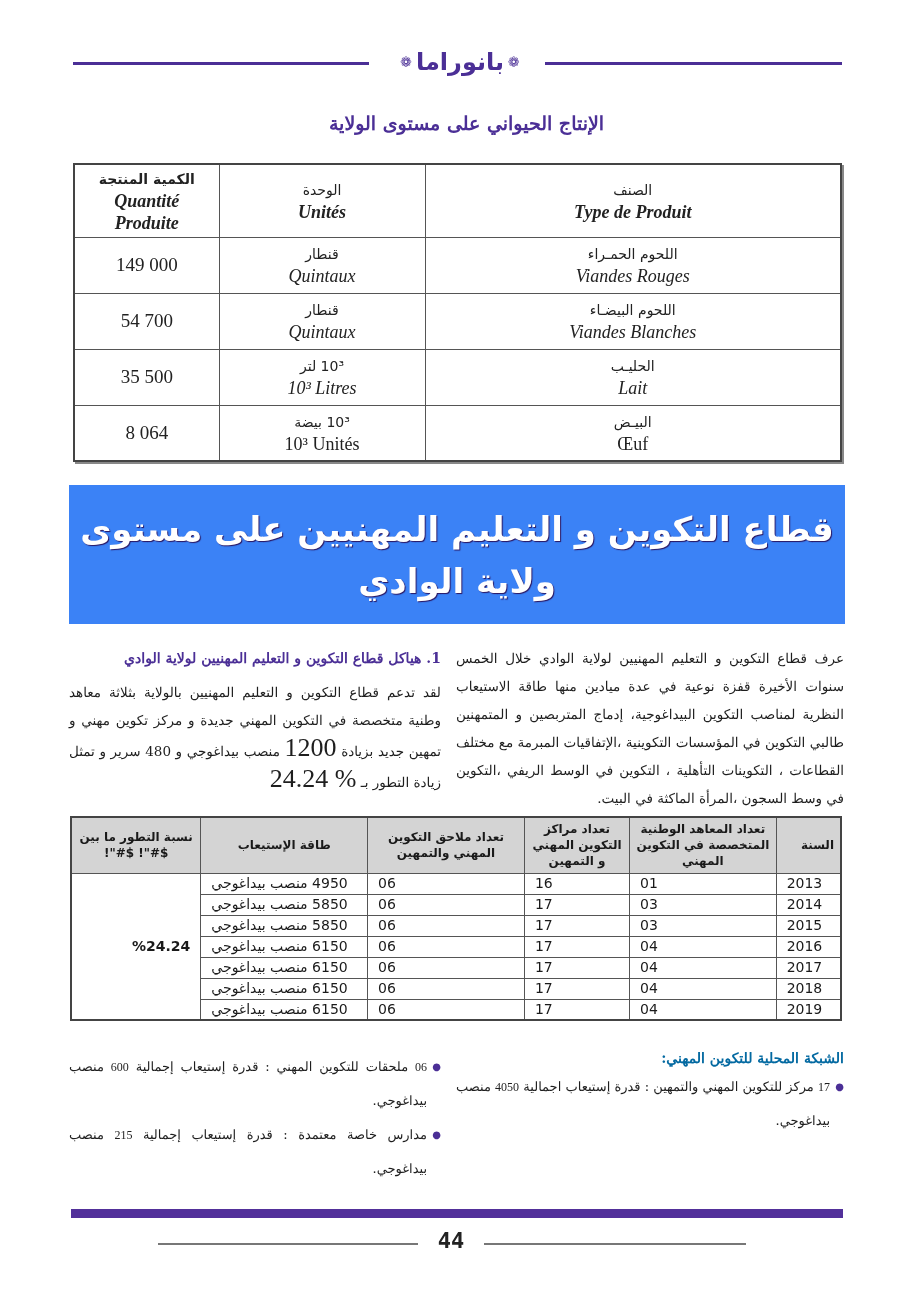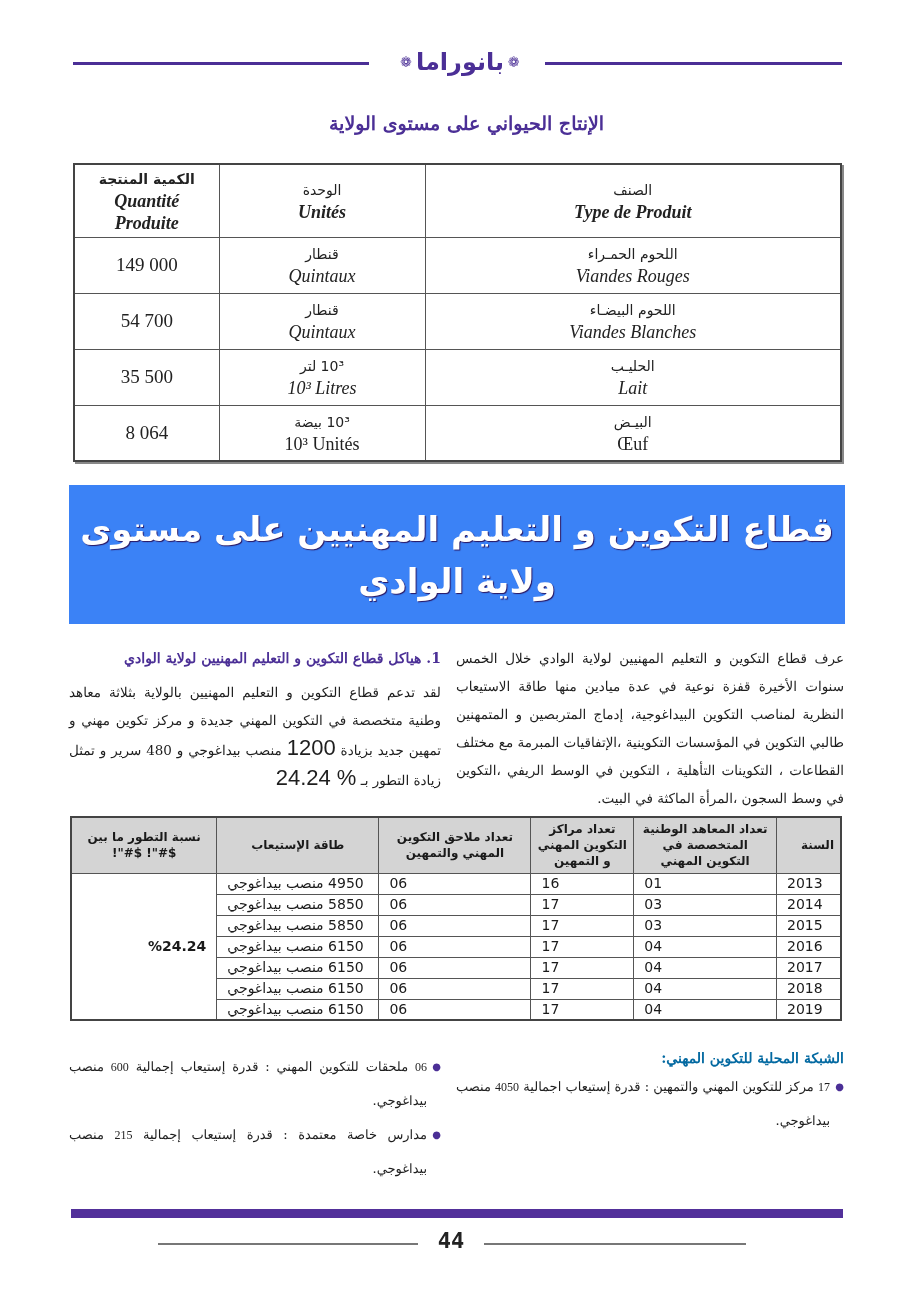--- a/index.html
+++ b/index.html
@@ -39,32 +39,32 @@
     background: #3b82f6; color: #fff; text-align: center; direction: rtl;
     font-family: "DejaVu Sans", sans-serif; font-weight: bold; font-size: 34px; line-height: 52px;
     padding-top: 18px; text-shadow: 1px 1px 1px #2a1560; }
 
   
   .col { position: absolute; direction: rtl; text-align: justify; font-family: "DejaVu Serif", serif;
     font-size: 13.5px; line-height: 28px; color: #1e1e1e; }
   .col.right { left: 456px; top: 644px; width: 388px; }
   .col.left { left: 69px; top: 646px; width: 372px; }
   .subhead { color: #4b2f96; font-weight: bold; font-size: 14px; line-height: 24px; margin-bottom: 8px; }
-  .big { font-family: Liberation Sans, sans-serif; font-size: 22px; }
+  .big { font-family: Liberation Serif, serif; font-size: 26px; }
 
   
   table.t2 { position: absolute; left: 70px; top: 816px; width: 772px; border-collapse: collapse;
     border: 2px solid #444; direction: rtl; font-family: "DejaVu Sans", sans-serif; }
   table.t2 th { background: #d4d4d4; border: 1px solid #555; font-size: 12px; font-weight: bold;
     height: 56px; line-height: 16px; padding: 2px 6px; text-align: center; vertical-align: middle; }
   table.t2 th.yr { text-align: right; }
   table.t2 td { border: 1px solid #555; font-size: 14px; height: 21px; padding: 0 10px; text-align: left; line-height: 19px; direction: ltr; }
   table.t2 td.cap { text-align: left; direction: rtl; }
   table.t2 td.cap span { display: inline-block; direction: rtl; }
-  table.t2 td.pct { text-align: left; font-weight: bold; font-size: 14px; direction: ltr; padding-left: 76px; }
+  table.t2 td.pct { text-align: left; font-weight: bold; font-size: 14px; direction: ltr; padding-left: 60px; }
 
   
   .list-head { color: #0369a1; font-weight: bold; font-size: 14px; line-height: 24px; }
   .bullet { position: relative; padding-right: 14px; }
   .bullet::before { content: "●"; position: absolute; right: 0; top: 0; color: #4b2f96; font-size: 10px; }
   .col.br { left: 456px; top: 1046px; width: 388px; line-height: 34px; font-size: 13px; }
   .col.bl { left: 69px; top: 1050px; width: 372px; line-height: 34px; font-size: 13px; }
   .num { font-family: "Liberation Serif", serif; font-size: 12px; }
 
   

